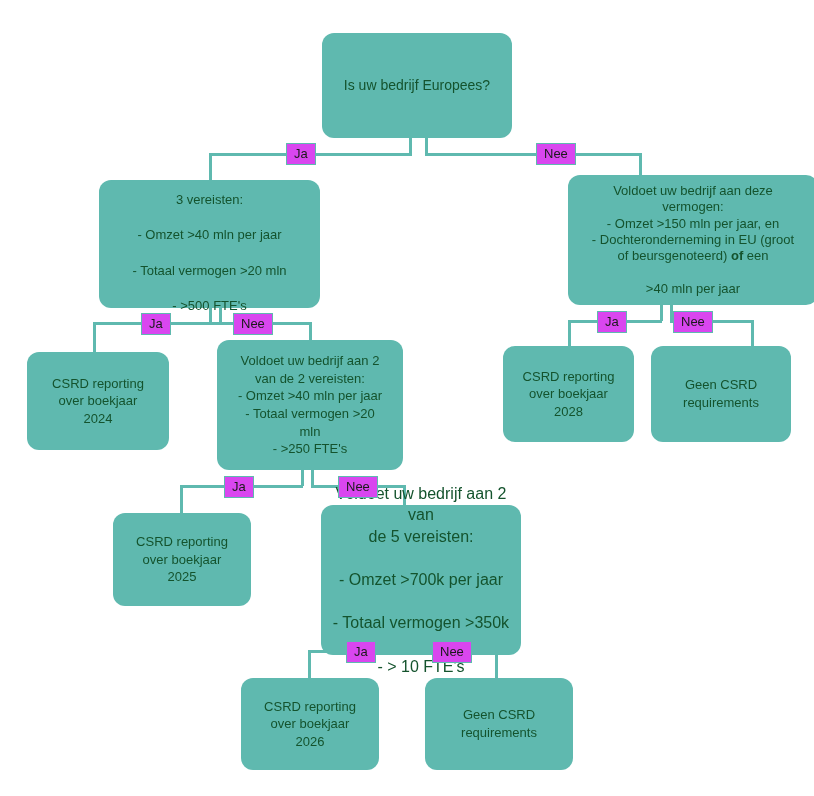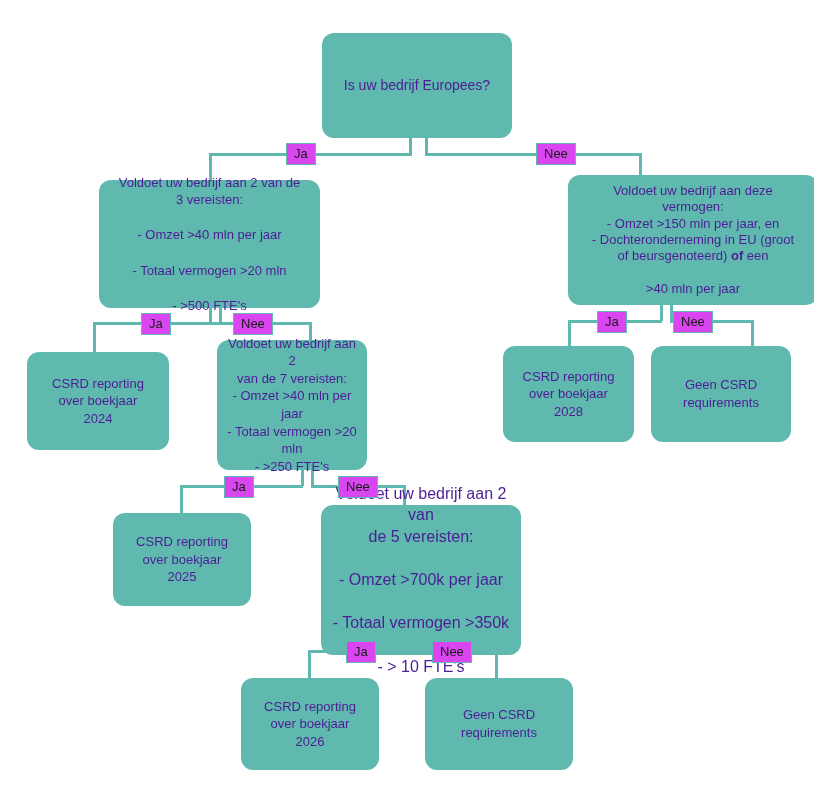--- a/index.html
+++ b/index.html
@@ -15,21 +15,21 @@
     width: 814px;
     height: 796px;
     background: #ffffff;
     overflow: hidden;
   }
   .node {
     position: absolute;
     box-sizing: border-box;
     background: #5FB9AF;
     border-radius: 12px;
-    color: #4c1d95;
+    color: #14532d;
     display: flex;
     align-items: center;
     justify-content: center;
     text-align: center;
     line-height: 1.35;
     padding: 6px 8px;
     z-index: 3;
   }
   .node .txt {
     width: 100%;
@@ -116,21 +116,21 @@
 
   <div class="edge-label" style="left:597px; top:311px;">Ja</div>
   <div class="edge-label" style="left:673px; top:311px;">Nee</div>
 
   <div class="node" style="left:322px; top:33px; width:190px; height:105px; font-size:14px;">
     <span class="txt"><span>Is uw bedrijf Europees?</span></span>
   </div>
 
   <div class="node" style="left:99px; top:180px; width:221px; height:128px; font-size:13px;">
     <span class="txt">
-      <span>Voldoet uw bedrijf aan 2 van de</span><br>
+      <br>
       <span>3 vereisten:</span><br><br>
       <span>- Omzet &gt;40 mln per jaar</span><br><br>
       <span>- Totaal vermogen &gt;20  mln</span><br><br>
       <span>-  &gt;500 FTE's</span>
     </span>
   </div>
 
   <div class="node" style="left:540px; top:175px; width:250px; height:130px; font-size:13px; line-height:1.25;margin-left:28px;">
     <span class="txt">
       <span>Voldoet uw bedrijf aan deze</span><br>
@@ -144,24 +144,24 @@
   </div>
 
   <div class="node" style="left:27px; top:352px; width:142px; height:98px; font-size:13px;">
     <span class="txt">
       <span>CSRD reporting</span><br>
       <span>over boekjaar</span><br>
       <span>2024</span>
     </span>
   </div>
 
-  <div class="node" style="left:217px; top:340px; width:150px; height:130px; font-size:13px;justify-content:center;">
+  <div class="node" style="left:217px; top:340px; width:186px; height:130px; font-size:13px;justify-content:center;">
     <span class="txt">
       <span>Voldoet uw bedrijf aan 2</span><br>
-      <span>van de 7 vereisten:</span><br>
+      <span>van de 2 vereisten:</span><br>
       <span>- Omzet &gt;40 mln per jaar</span><br>
       <span>- Totaal vermogen &gt;20</span><br>
       <span>mln</span><br>
       <span>- &gt;250 FTE's</span>
     </span>
   </div>
 
   <div class="node" style="left:113px; top:513px; width:138px; height:93px; font-size:13px;">
     <span class="txt">
       <span>CSRD reporting</span><br>

